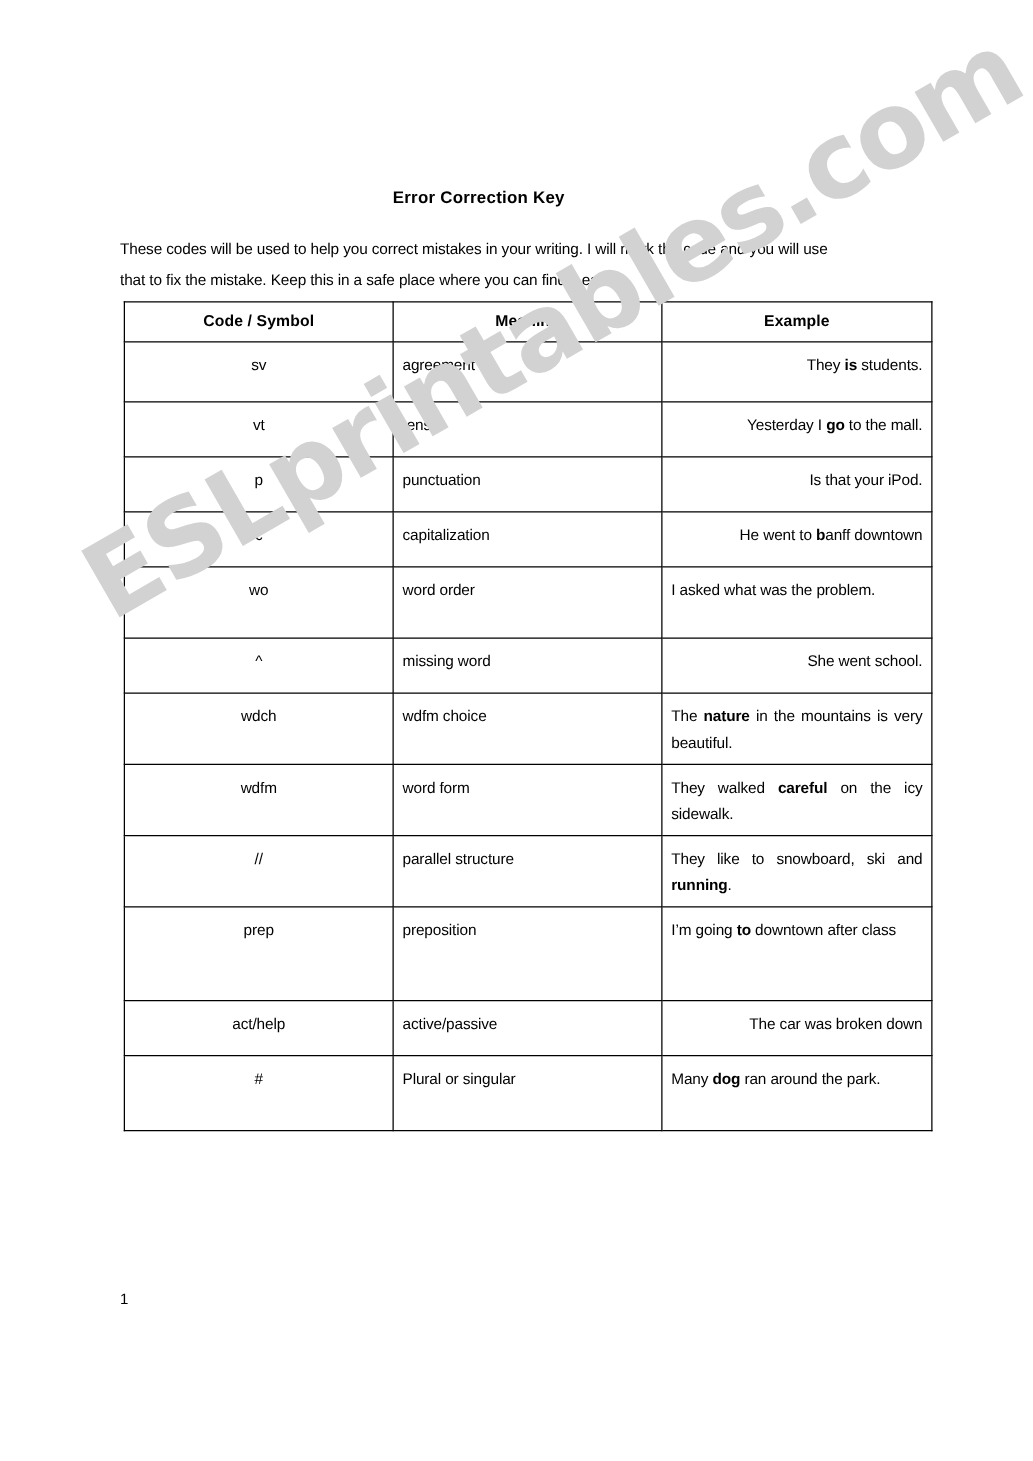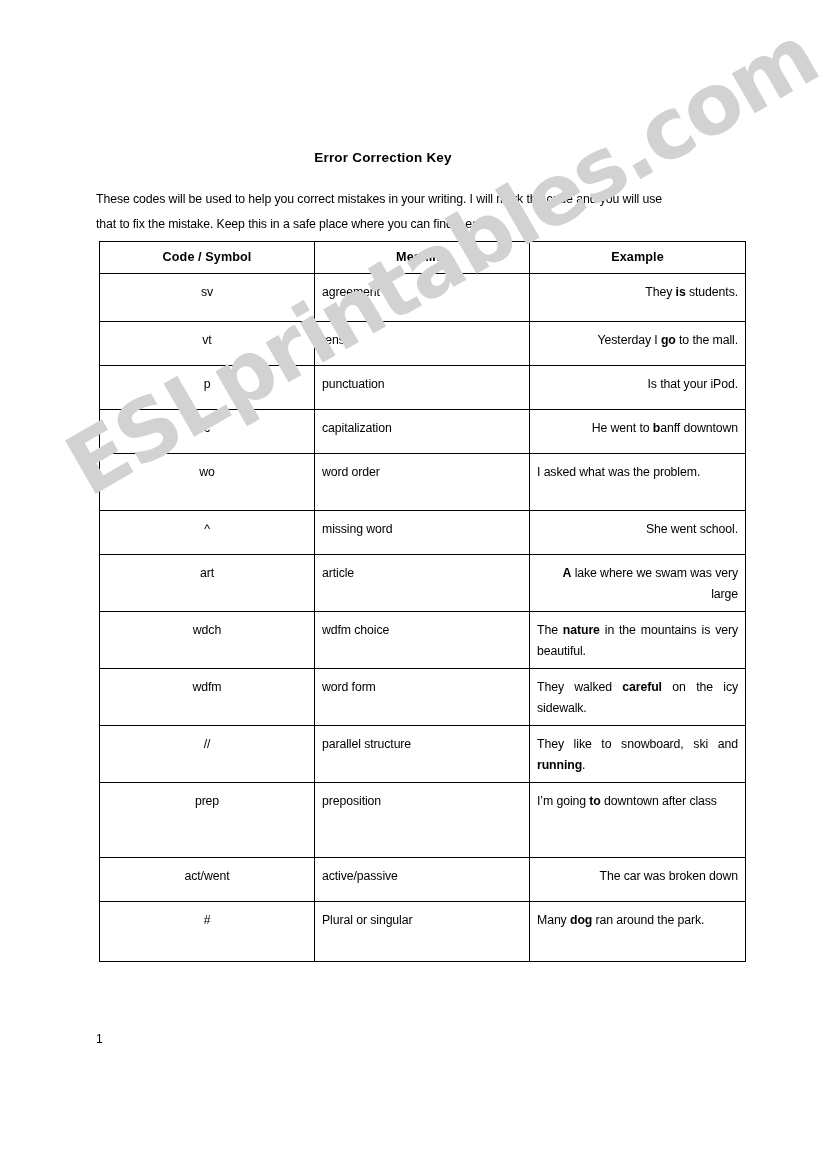--- a/index.html
+++ b/index.html
@@ -167,46 +167,41 @@
           <td class="code-cell">wo</td>
           <td class="meaning-cell">word order</td>
           <td class="example-cell"><span>I asked what was the problem.</span></td>
         </tr>
         <tr style="height: 44px;">
           <td class="code-cell">^</td>
           <td class="meaning-cell">missing word</td>
           <td class="example-cell nojust"><span>She went school.</span></td>
         </tr>
         <tr style="height: 39px;">
-          <td class="code-cell">art</td>
-          <td class="meaning-cell">article</td>
-          <td class="example-cell nojust"><b>A</b><span> lake where we swam was very large</span></td>
-        </tr>
-        <tr style="height: 39px;">
           <td class="code-cell">wdch</td>
           <td class="meaning-cell">wdfm choice</td>
           <td class="example-cell"><span>The </span><b>nature</b><span> in the mountains is very beautiful.</span></td>
         </tr>
         <tr style="height: 39px;">
           <td class="code-cell">wdfm</td>
           <td class="meaning-cell">word form</td>
           <td class="example-cell"><span>They walked </span><b>careful</b><span> on the icy sidewalk.</span></td>
         </tr>
         <tr style="height: 39px;">
           <td class="code-cell">//</td>
           <td class="meaning-cell">parallel structure</td>
           <td class="example-cell"><span>They like to snowboard, ski and </span><b>running</b><span>.</span></td>
         </tr>
         <tr style="height: 75px;">
           <td class="code-cell">prep</td>
           <td class="meaning-cell">preposition</td>
           <td class="example-cell"><span>I’m going </span><b>to</b><span> downtown after class</span></td>
         </tr>
         <tr style="height: 44px;">
-          <td class="code-cell">act/went</td>
+          <td class="code-cell">act/help</td>
           <td class="meaning-cell">active/passive</td>
           <td class="example-cell nojust"><span>The car was broken down</span></td>
         </tr>
         <tr style="height: 60px;">
           <td class="code-cell">#</td>
           <td class="meaning-cell">Plural or singular</td>
           <td class="example-cell"><span>Many </span><b>dog</b><span> ran around the park.</span></td>
         </tr>
       </tbody>
   </table>

